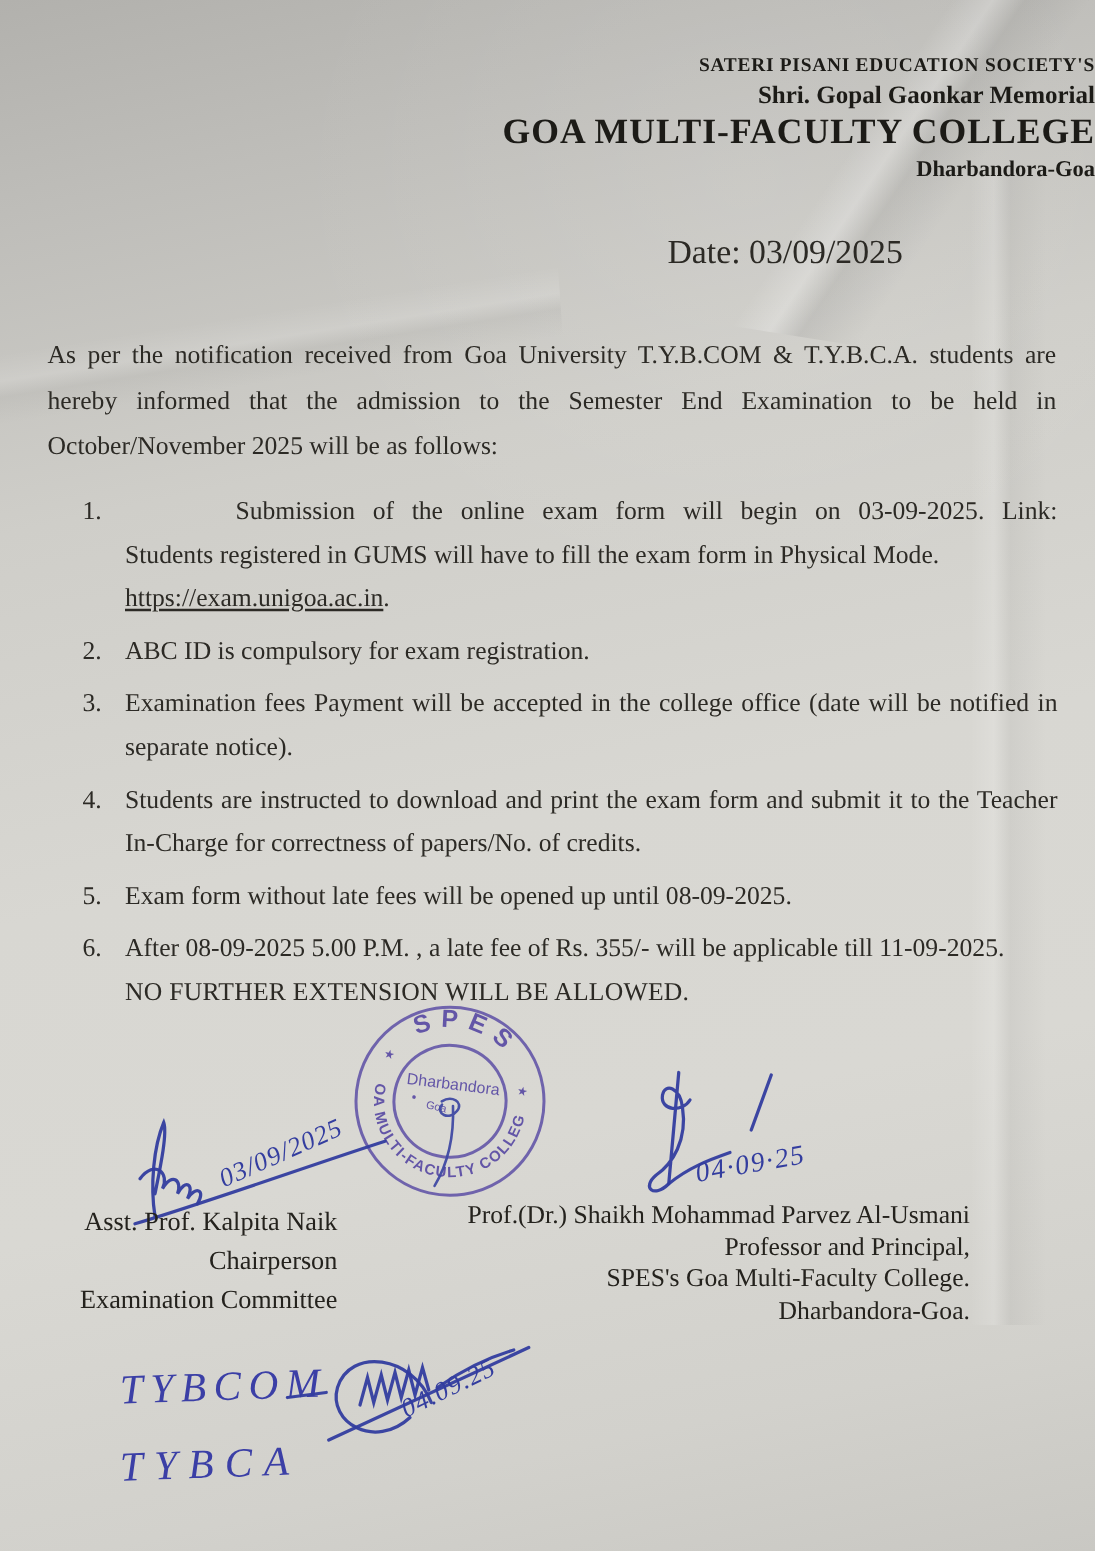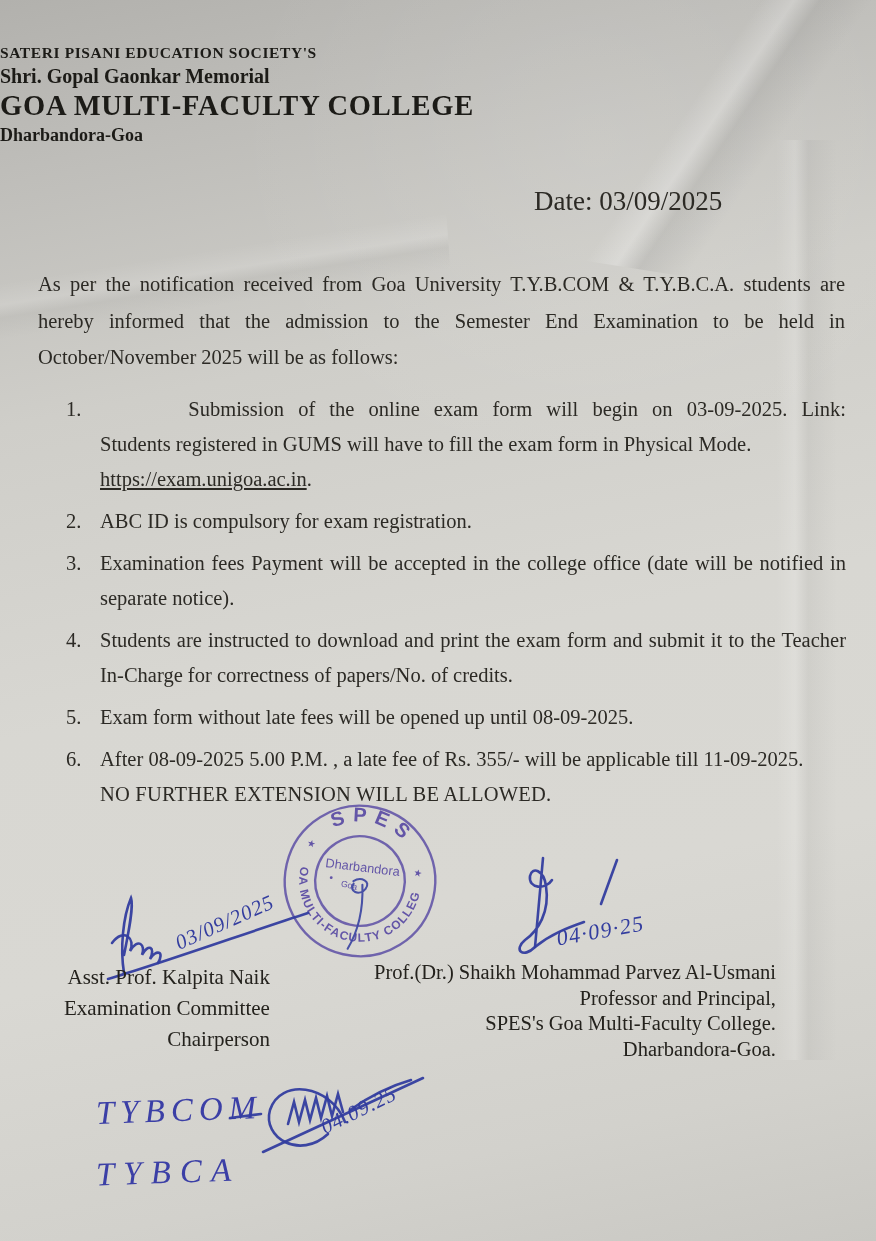--- a/index.html
+++ b/index.html
@@ -12,21 +12,21 @@
       linear-gradient(168deg,#b2b1ad 0%, #bebdb9 12%, #cfcec9 30%, #d8d7d2 52%, #d9d8d3 70%, #d2d1cc 88%, #c9c8c3 100%);
   }
   .crease { position:absolute; pointer-events:none; }
   .c1 { left:500px; top:-60px; width:440px; height:340px; transform:rotate(9deg);
         background:linear-gradient(115deg, transparent 45%, rgba(255,255,255,.22) 50%, rgba(120,120,118,.16) 54%, transparent 62%); }
   .c2 { left:700px; top:140px; width:190px; height:920px;
         background:linear-gradient(90deg, transparent 40%, rgba(255,255,255,.15) 50%, rgba(130,130,128,.10) 57%, transparent 72%); }
   .c3 { left:-70px; top:190px; width:520px; height:170px; transform:rotate(-4deg);
         background:linear-gradient(175deg, transparent 40%, rgba(255,255,255,.13) 50%, rgba(130,130,128,.09) 56%, transparent 66%); }
 
-  .header { position:absolute; top:44px; left:0; width:100%; text-align:left; color:#1c1b17; }
+  .header { position:absolute; top:44px; left:0; width:100%; text-align:right; color:#1c1b17; }
   .h-society  { font-size:15.5px; font-weight:700; letter-spacing:.6px; }
   .h-memorial { font-size:20px;   font-weight:700; margin-top:3px; }
   .h-college  { font-size:28.5px; font-weight:700; letter-spacing:.8px; margin-top:2px; }
   .h-place    { font-size:18px;   font-weight:700; margin-top:3px; }
 
   .date-line { position:absolute; left:534px; top:186px; font-size:27px; }
 
   .intro { position:absolute; left:38px; top:266px; width:807px;
            font-size:20.5px; line-height:36.5px; text-align:justify; }
 
@@ -144,22 +144,22 @@
 
   <svg class="sig-svg" style="left:505px; top:852px;" width="130" height="115" viewBox="0 0 130 115">
     <path class="pen" d="M38,6 L30,95 M30,95 C18,107 8,98 20,88 C33,79 45,60 41,34 C39,18 27,14 25,24 C23,37 41,38 47,28"></path>
     <path class="pen" d="M30,95 C46,82 62,76 79,70"></path>
     <path class="pen" d="M112,8 L96,52"></path>
   </svg>
   <div class="hand date-right">04·09·25</div>
 
   <div class="sig-block left-block">
     <div>Asst. Prof. Kalpita Naik</div>
+    <div>Chairperson</div>
     <div>Examination Committee</div>
-    <div>Chairperson</div>
   </div>
   <div class="sig-block right-block">
     <div>Prof.(Dr.) Shaikh Mohammad Parvez Al-Usmani</div>
     <div>Professor and Principal,</div>
     <div>SPES's Goa Multi-Faculty College.</div>
     <div>Dharbandora-Goa.</div>
   </div>
 
   <div class="hand course course1">TYBCOM</div>
   <svg class="sig-svg" style="left:225px; top:1072px;" width="213" height="95" viewBox="0 0 213 95">

